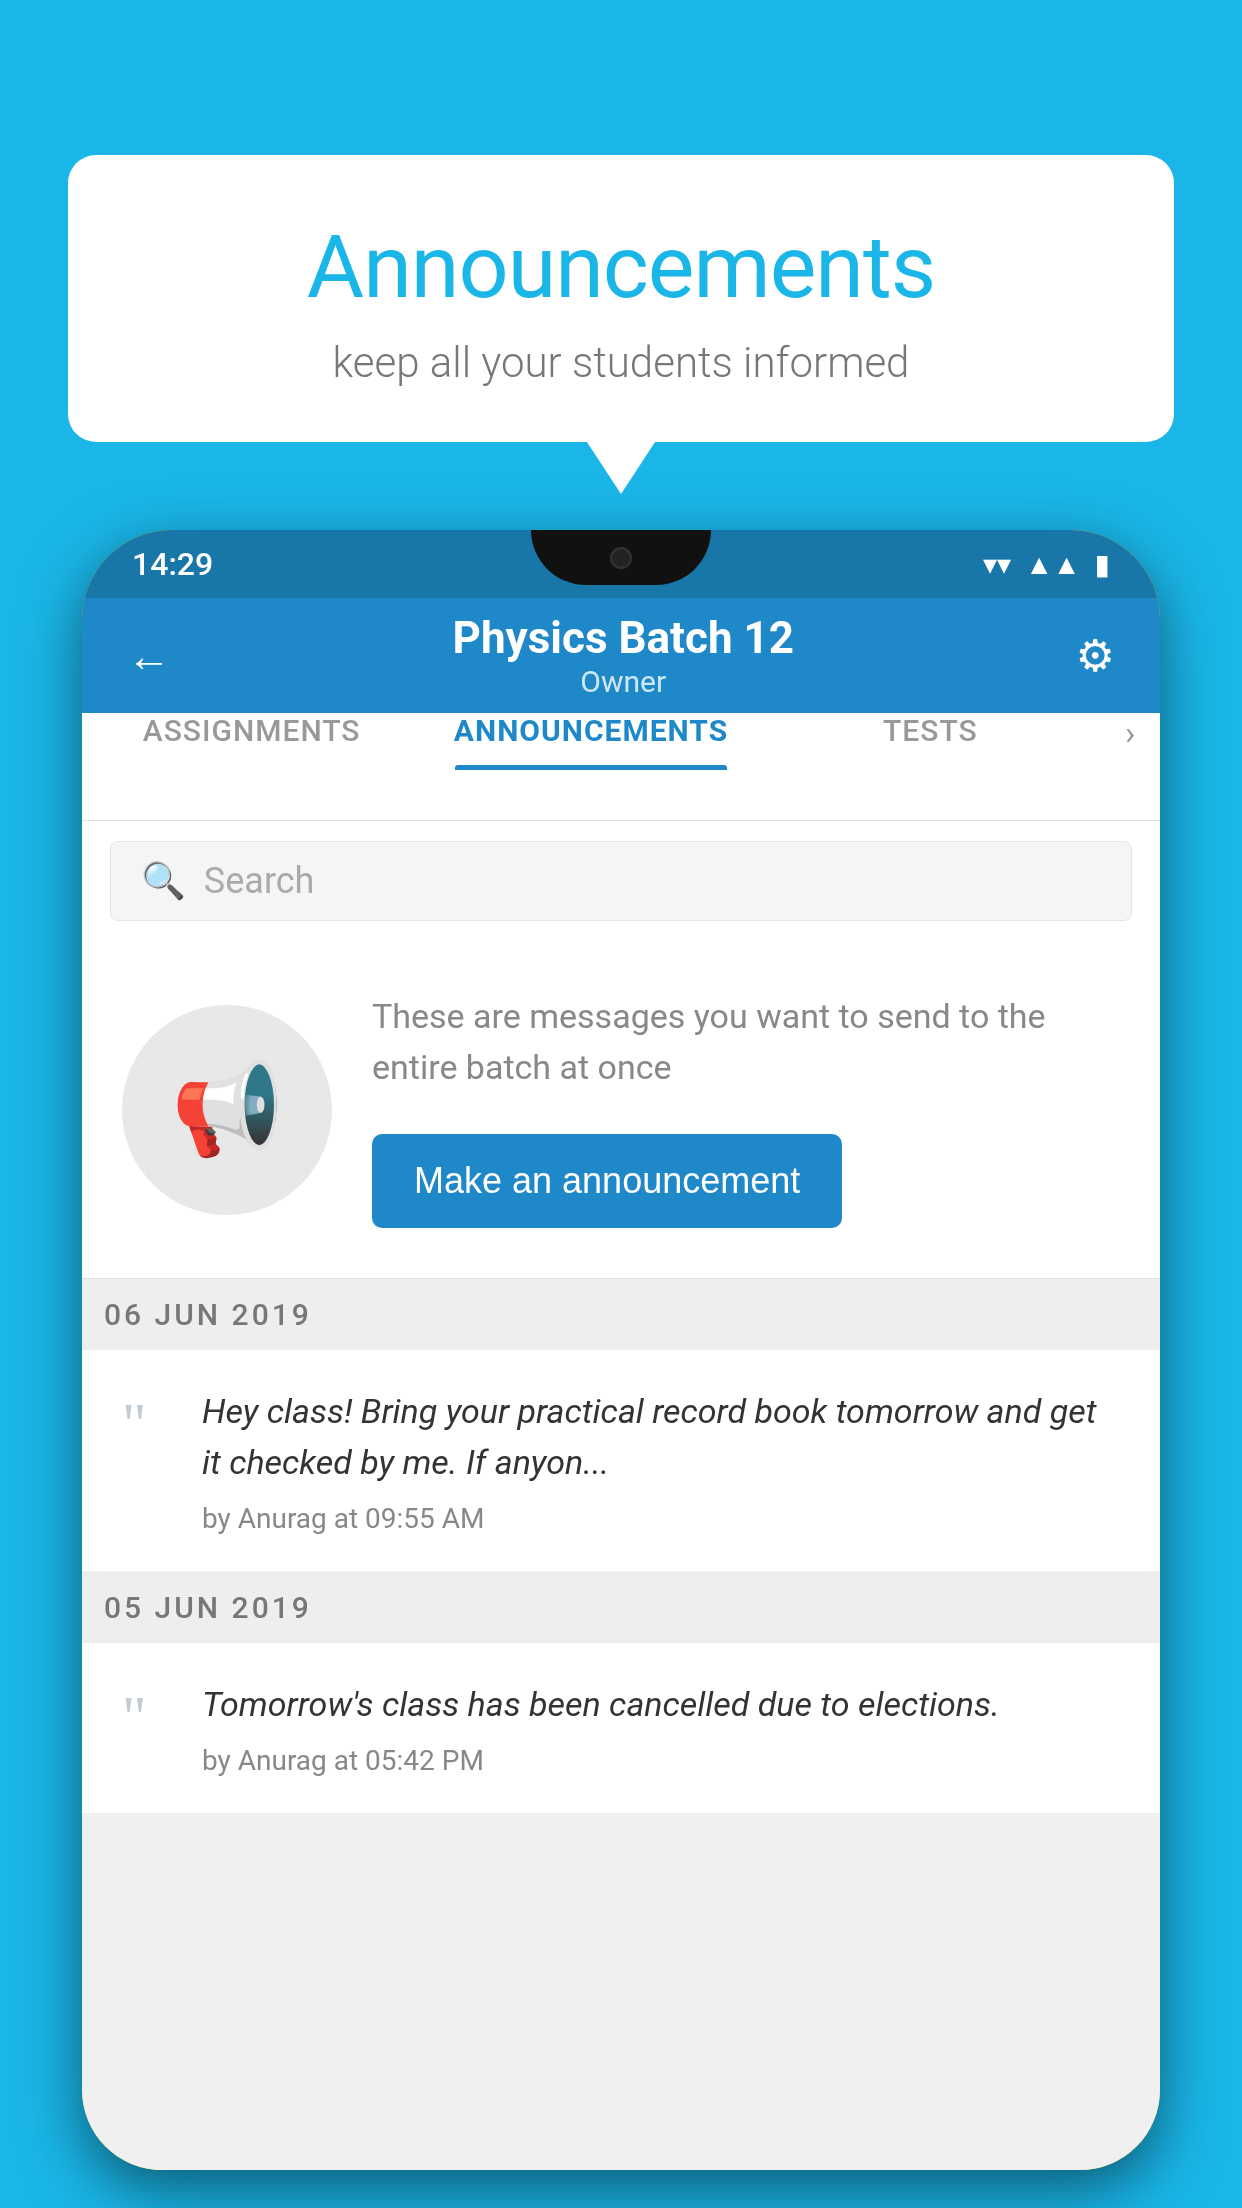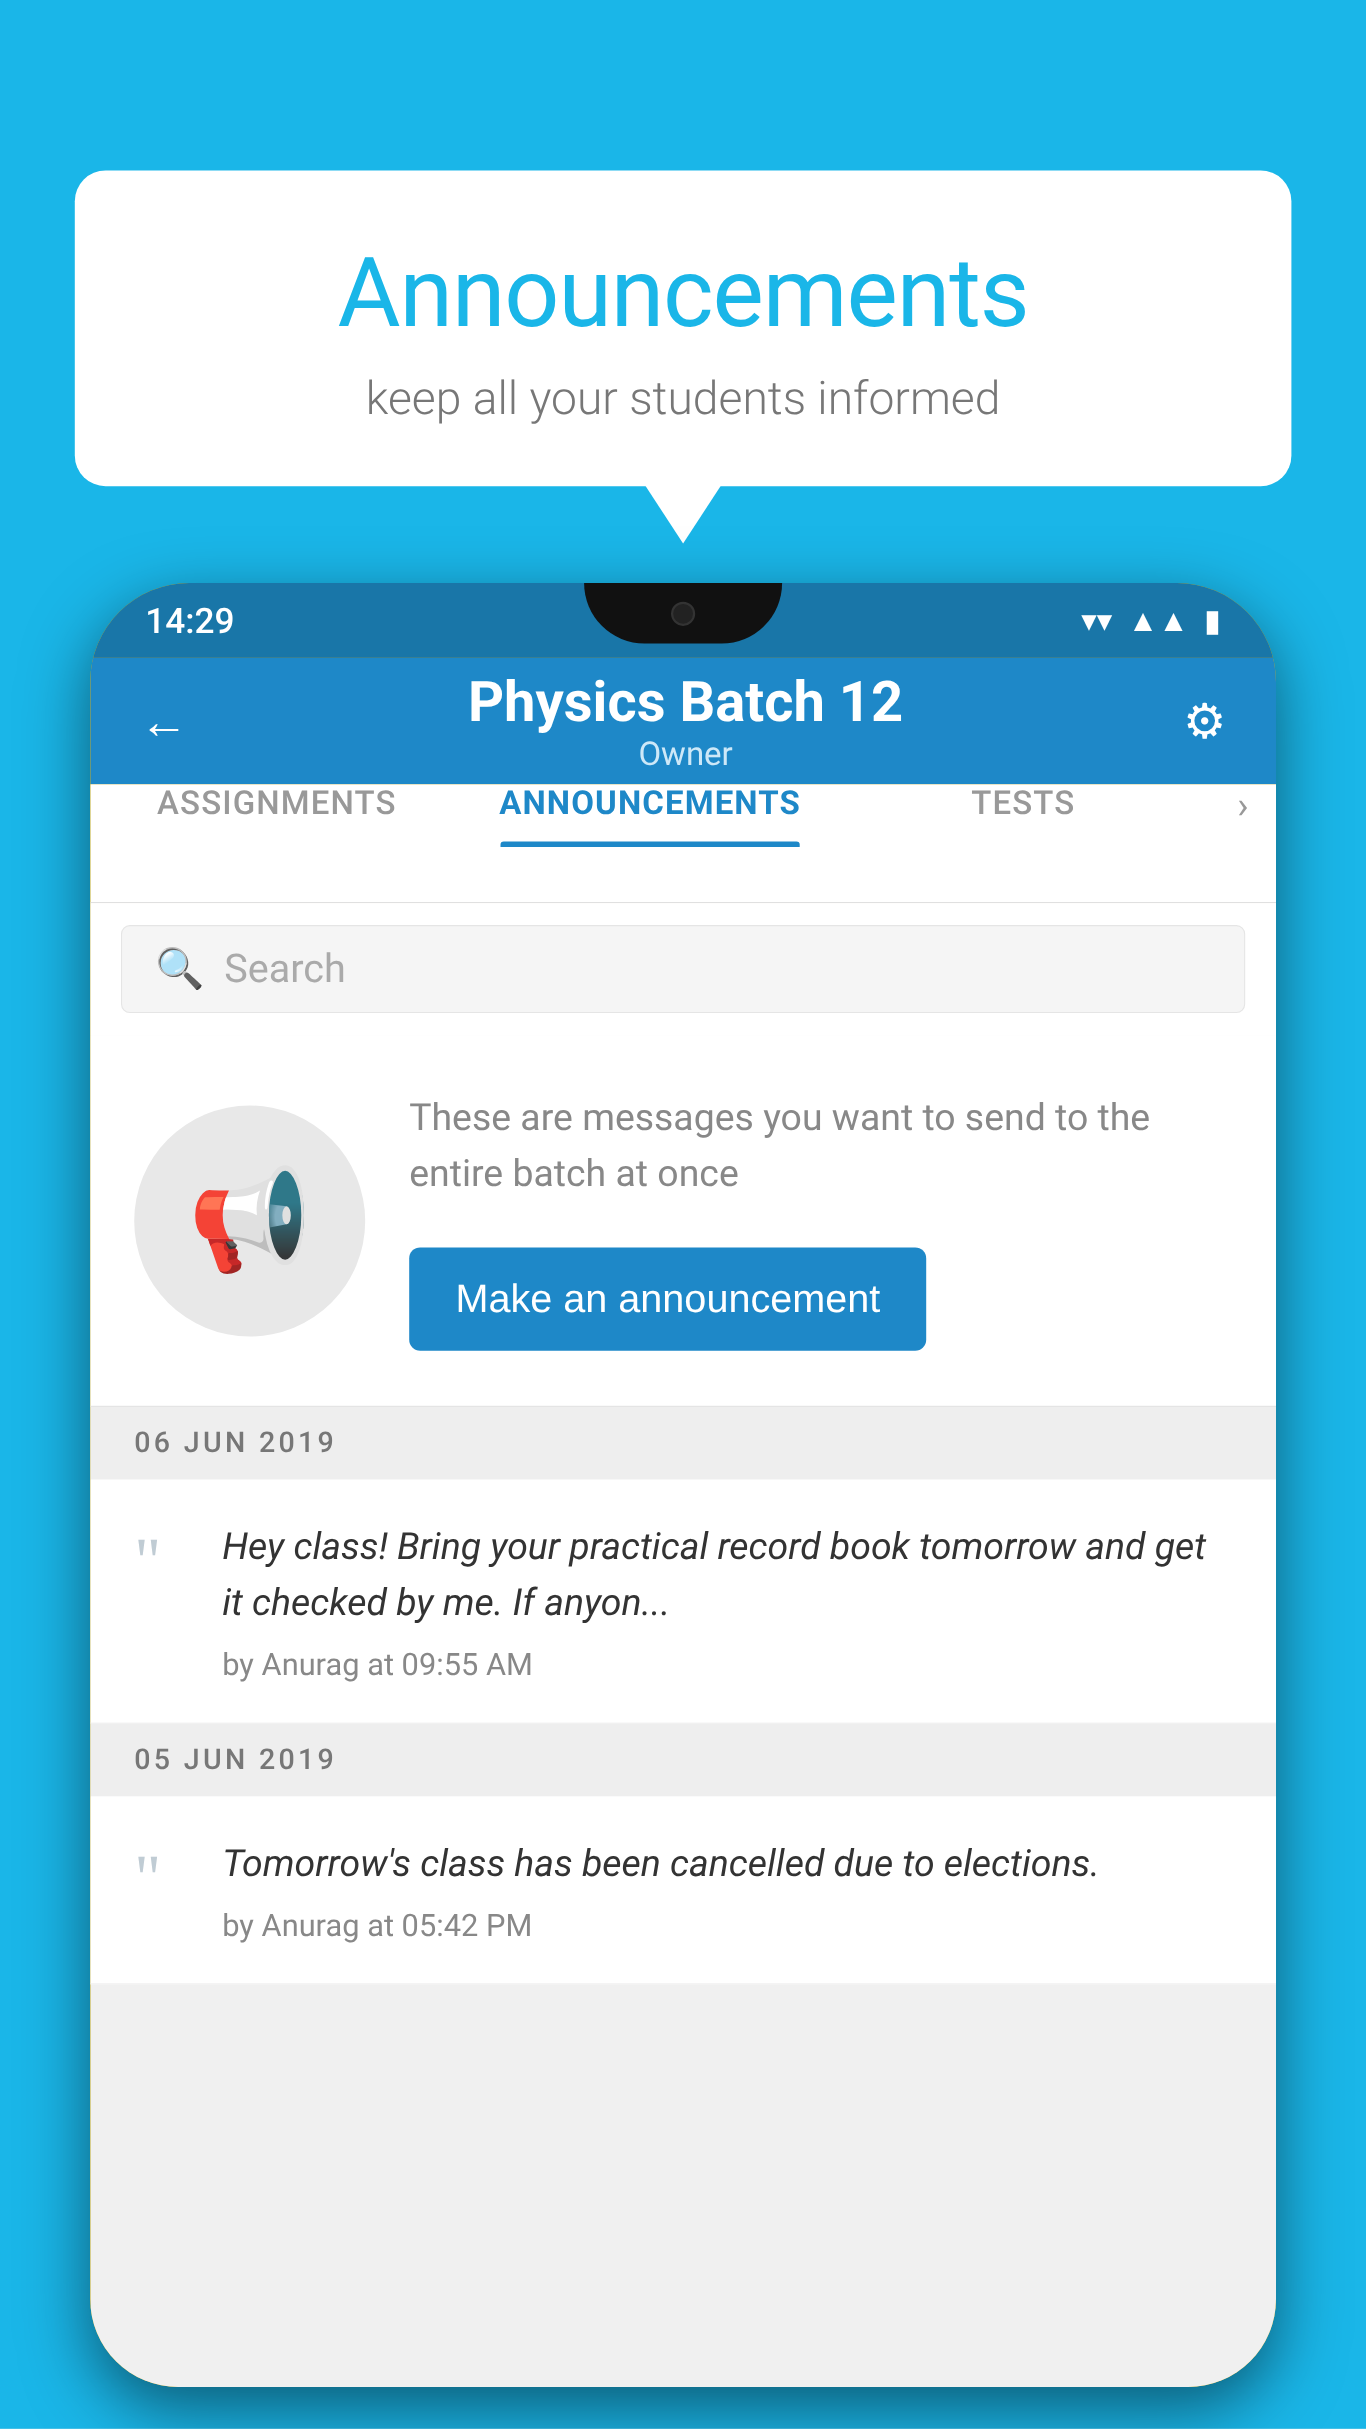--- a/index.html
+++ b/index.html
@@ -142,21 +142,21 @@
     .header-back {
       color: #fff;
       font-size: 44px;
       cursor: pointer;
     }
     .header-center {
       text-align: center;
     }
     .header-title {
       color: #fff;
-      font-size: 51px;
+      font-size: 44px;
       font-weight: 700;
     }
     .header-subtitle {
       color: #cde8f8;
       font-size: 30px;
       font-weight: 400;
     }
     .header-gear {
       color: #fff;
       font-size: 44px;
@@ -273,22 +273,22 @@
       font-size: 36px;
       font-weight: 500;
       cursor: pointer;
       display: inline-block;
       margin-top: 11px;
     }
 
     
     .date-divider {
       background: #eeeeee;
-      padding: 18px 40px;
-      font-size: 26px;
+      padding: 18px 22px;
+      font-size: 30px;
       color: #777;
       font-weight: 500;
       letter-spacing: 3px;
       text-transform: uppercase;
     }
 
     
     .announcement-item {
       background: #fff;
       padding: 36px 40px;

